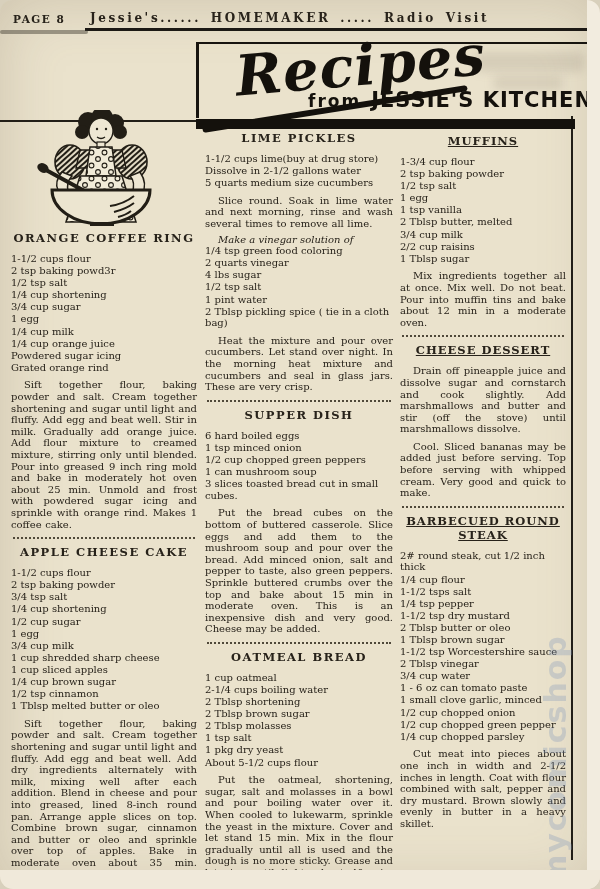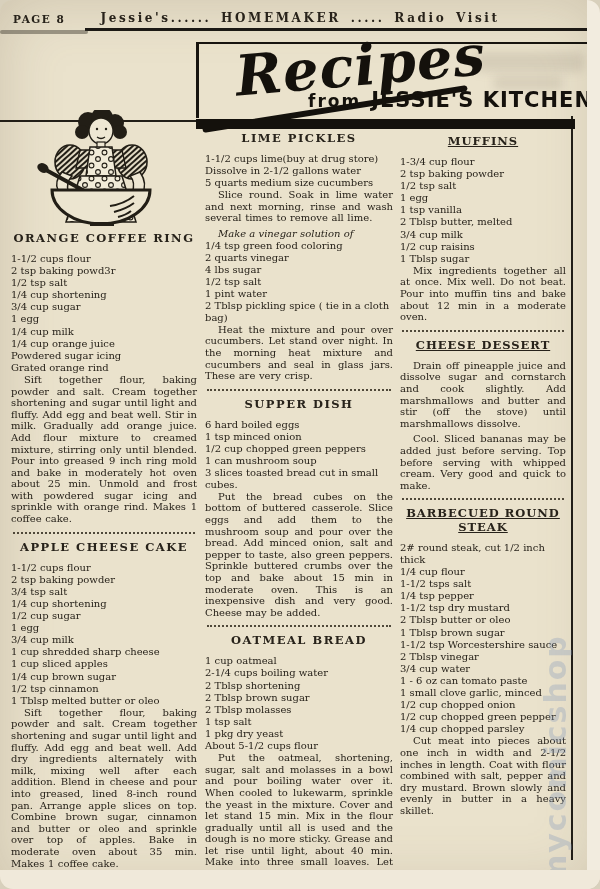--- a/index.html
+++ b/index.html
@@ -5,21 +5,21 @@
   html,body{margin:0;padding:0;}
   body{width:600px;height:889px;overflow:hidden;background:#d8d0bc;}
   .page{position:relative;width:600px;height:889px;background:#eae2cc;overflow:hidden;
         font-family:"DejaVu Serif",serif;color:#27221a;
         box-shadow:inset 0 0 60px rgba(120,105,80,.25);border-radius:13px;}
   .edge-right{position:absolute;right:0;top:0;width:13px;height:889px;background:#f2ecdf;}
   .edge-bottom{position:absolute;left:0;bottom:0;width:600px;height:19px;background:#f0e9da;}
 
   
   .page-label{position:absolute;left:13px;top:13px;font:700 10.5px "DejaVu Serif",serif;letter-spacing:1.5px;}
-  .masthead{position:absolute;left:90px;top:11px;width:420px;text-align:center;
+  .masthead{position:absolute;left:90px;top:11px;width:420px;text-align:left;
             font:700 12px "DejaVu Serif",serif;letter-spacing:2.6px;word-spacing:3px;}
   .head-rule{position:absolute;left:85px;top:28px;width:515px;height:3px;background:#1c1915;}
   .head-rule-stub{position:absolute;left:0;top:30px;width:88px;height:4px;background:rgba(60,55,45,.45);border-radius:2px;}
 
   
   .banner{position:absolute;left:196px;top:42px;width:404px;height:74px;
           border-top:2px solid #17140f;border-left:3px solid #17140f;}
   .script-word{position:absolute;left:36px;top:-12px;
                font:700 italic 56px "DejaVu Serif",serif;letter-spacing:1px;
                transform:rotate(-5deg);color:#14110c;}
@@ -41,21 +41,21 @@
 
   
   .col{position:absolute;font-size:10px;line-height:1.16;}
   .col-left{left:11px;top:228px;width:186px;}
   .col-mid{left:205px;top:128px;width:188px;}
   .col-right{left:400px;top:131px;width:166px;}
   .rtitle{margin:3px 0 8px;text-align:center;font:700 11.5px "DejaVu Serif",serif;letter-spacing:1.5px;}
   .col-right .rtitle{letter-spacing:1px;text-decoration:underline;}
   .ing{margin:0;}
   .ing-line{margin:0 0 .5px;white-space:normal;}
-  .para{margin:0 0 4px;text-indent:13px;text-align:justify;word-spacing:.4px;}
+  .para{margin:6px 0 4px;text-indent:13px;text-align:justify;word-spacing:.4px;}
   .lead{margin:0;text-indent:13px;font-style:italic;}
   .dots{border-top:2px dotted #4f4839;margin:7px 2px 6px;height:0;}
 
   .watermark{position:absolute;left:538px;top:556px;height:330px;
              writing-mode:vertical-rl;transform:rotate(180deg);
              font:700 30px "DejaVu Sans",sans-serif;letter-spacing:2px;
              color:rgba(125,150,185,.30);pointer-events:none;}
 </style>
 </head>
 <body>
@@ -217,21 +217,21 @@
     <section>
       <h2 class="rtitle">MUFFINS</h2>
       <div class="ing">
           <div class="ing-line">1-3/4 cup flour</div>
           <div class="ing-line">2 tsp baking powder</div>
           <div class="ing-line">1/2 tsp salt</div>
           <div class="ing-line">1 egg</div>
           <div class="ing-line">1 tsp vanilla</div>
           <div class="ing-line">2 Tblsp butter, melted</div>
           <div class="ing-line">3/4 cup milk</div>
-          <div class="ing-line">1/2 cup raisins</div>
+          <div class="ing-line">2/2 cup raisins</div>
           <div class="ing-line">1 Tblsp sugar</div>
         </div>
       <p class="para">Mix ingredients together all at once. Mix well. Do not beat. Pour into muffin tins and bake about 12 min in a moderate oven.</p>
     </section>
     <div class="dots"></div>
     <section>
       <h2 class="rtitle">CHEESE DESSERT</h2>
       <p class="para">Drain off pineapple juice and dissolve sugar and cornstarch and cook slightly. Add marshmallows and butter and stir (off the stove) until marshmallows dissolve.</p>
       <p class="para">Cool. Sliced bananas may be added just before serving. Top before serving with whipped cream. Very good and quick to make.</p>
     </section>

